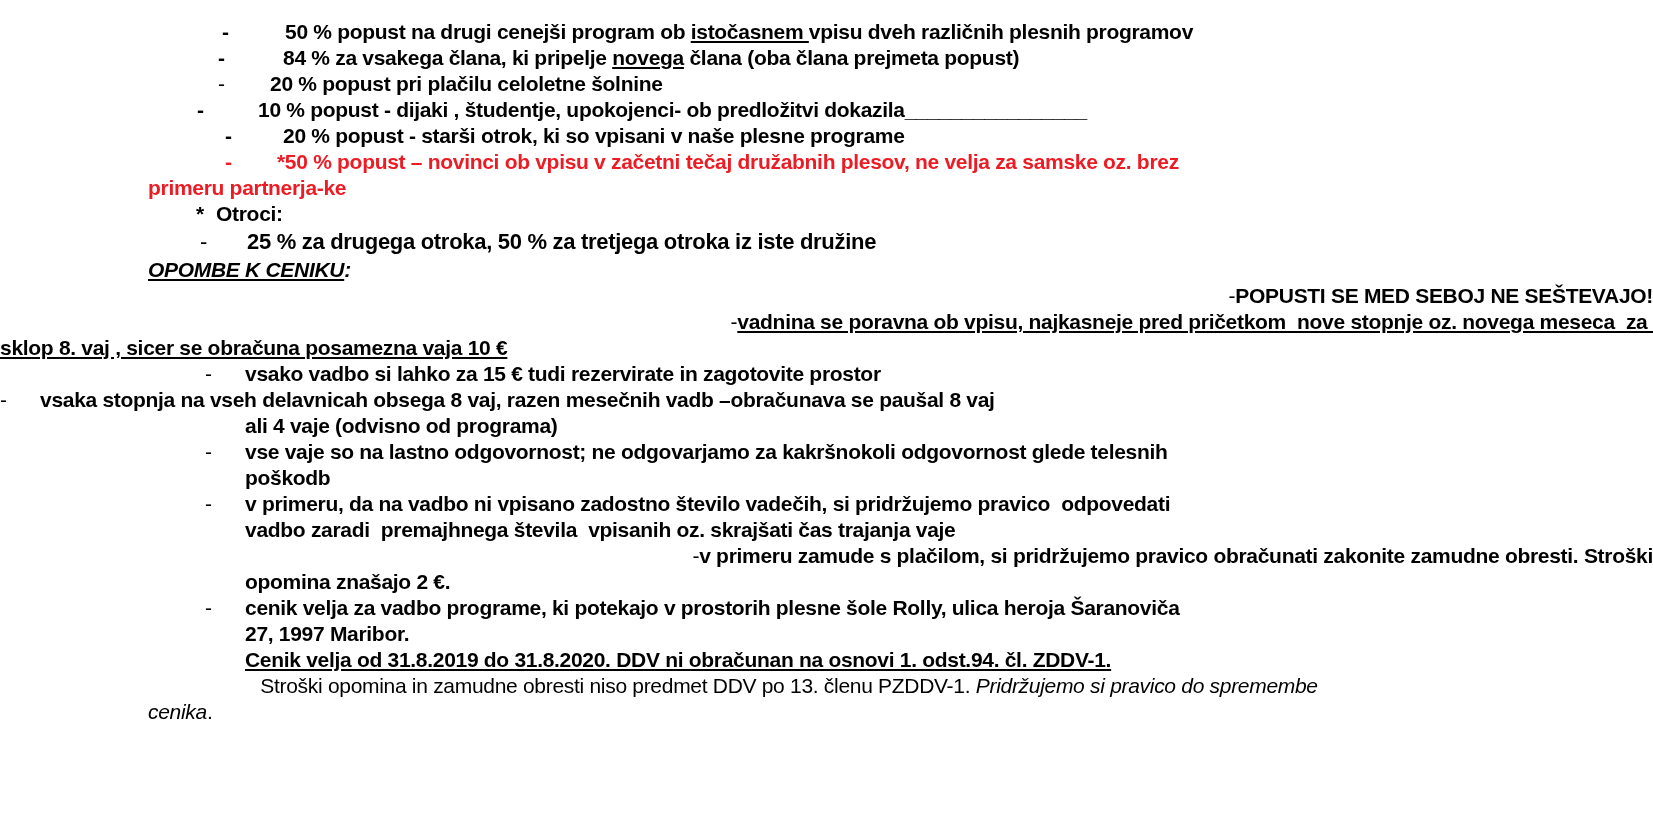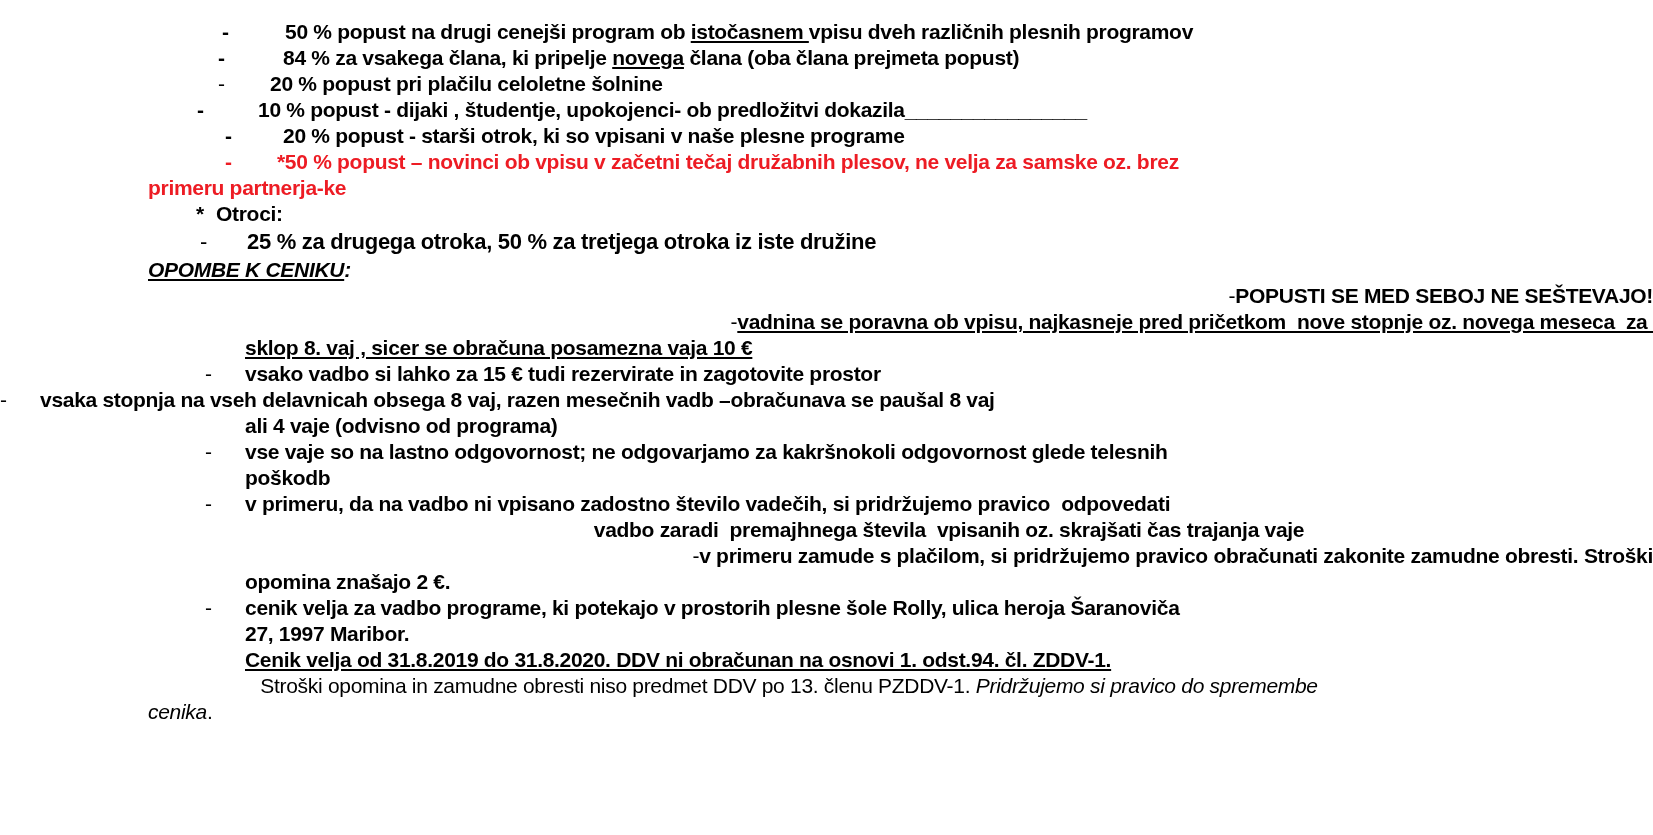--- a/index.html
+++ b/index.html
@@ -35,28 +35,28 @@
     <div class="line" style="margin-left: 218px;"><span class="marker thin" style="width: 52px;">-</span><span>20 % popust pri plačilu celoletne šolnine</span></div>
     <div class="line" style="margin-left: 197px;"><span class="marker" style="width: 61px;">-</span><span>10 % popust - dijaki , študentje, upokojenci- ob predložitvi dokazila________________</span></div>
     <div class="line" style="margin-left: 225px;"><span class="marker" style="width: 58px;">-</span><span>20 % popust - starši otrok, ki so vpisani v naše plesne programe</span></div>
     <div class="line" style="margin-left: 225px; color: rgb(237, 28, 36);"><span class="marker" style="width: 52px;">-</span><span>*50 % popust – novinci ob vpisu v začetni tečaj družabnih plesov, ne velja za samske oz. brez</span></div>
     <div class="line" style="margin-left: 148px; color: rgb(237, 28, 36);"><span>primeru partnerja-ke</span></div>
     <div class="line" style="margin-left: 196px;"><span class="marker" style="width: 20px;">*</span><span>Otroci:</span></div>
     <div class="line" style="margin-left: 200px; font-size: 22px; line-height: 30px;"><span class="marker thin" style="width: 47px;">-</span><span>25 % za drugega otroka, 50 % za tretjega otroka iz iste družine</span></div>
     <div class="line" style="margin-left: 148px;"><span class="u i">OPOMBE K CENIKU</span><span class="i">:</span></div>
     <div class="line" style="margin-left: 85px; text-align: right;"><span class="marker thin" style="width: 40px;">-</span><span>POPUSTI SE MED SEBOJ NE SEŠTEVAJO!</span></div>
     <div class="line" style="margin-left: 205px; text-align: right;"><span class="marker thin" style="width: 40px;">-</span><span class="u">vadnina se poravna ob vpisu, najkasneje pred pričetkom  nove stopnje oz. novega meseca  za </span></div>
-    <div class="line" style="margin-left: 245px;"><span class="u">sklop 8. vaj , sicer se obračuna posamezna vaja 10 €</span></div>
+    <div class="line" style=""><span class="u">sklop 8. vaj , sicer se obračuna posamezna vaja 10 €</span></div>
     <div class="line" style="margin-left: 205px;"><span class="marker thin" style="width: 40px;">-</span><span>vsako vadbo si lahko za 15 € tudi rezervirate in zagotovite prostor</span></div>
     <div class="line" style=""><span class="marker thin" style="width: 40px;">-</span><span>vsaka stopnja na vseh delavnicah obsega 8 vaj, razen mesečnih vadb –obračunava se paušal 8 vaj</span></div>
     <div class="line" style="margin-left: 245px;"><span>ali 4 vaje (odvisno od programa)</span></div>
     <div class="line" style="margin-left: 205px;"><span class="marker thin" style="width: 40px;">-</span><span>vse vaje so na lastno odgovornost; ne odgovarjamo za kakršnokoli odgovornost glede telesnih</span></div>
     <div class="line" style="margin-left: 245px;"><span>poškodb</span></div>
     <div class="line" style="margin-left: 205px;"><span class="marker thin" style="width: 40px;">-</span><span>v primeru, da na vadbo ni vpisano zadostno število vadečih, si pridržujemo pravico  odpovedati</span></div>
-    <div class="line" style="margin-left: 245px; text-align: center;"><span>vadbo zaradi  premajhnega števila  vpisanih oz. skrajšati čas trajanja vaje</span></div>
+    <div class="line" style="margin-left: 245px;"><span>vadbo zaradi  premajhnega števila  vpisanih oz. skrajšati čas trajanja vaje</span></div>
     <div class="line" style="margin-left: 205px; text-align: right;"><span class="marker thin" style="width: 40px;">-</span><span>v primeru zamude s plačilom, si pridržujemo pravico obračunati zakonite zamudne obresti. Stroški</span></div>
     <div class="line" style="margin-left: 245px;"><span>opomina znašajo 2 €.</span></div>
     <div class="line" style="margin-left: 205px;"><span class="marker thin" style="width: 40px;">-</span><span>cenik velja za vadbo programe, ki potekajo v prostorih plesne šole Rolly, ulica heroja Šaranoviča</span></div>
     <div class="line" style="margin-left: 245px;"><span>27, 1997 Maribor.</span></div>
     <div class="line" style="margin-left: 245px;"><span class="u">Cenik velja od 31.8.2019 do 31.8.2020. DDV ni obračunan na osnovi 1. odst.94. čl. ZDDV-1.</span></div>
     <div class="line" style="margin-left: 148px; text-align: center; width: 1282px; font-weight: normal;"><span>Stroški opomina in zamudne obresti niso predmet DDV po 13. členu PZDDV-1. </span><span class="i">Pridržujemo si pravico do spremembe</span></div>
     <div class="line" style="margin-left: 148px; width: 1282px; font-weight: normal;"><span class="i">cenika</span><span>.</span></div>
   </main>
 
 </body></html>

